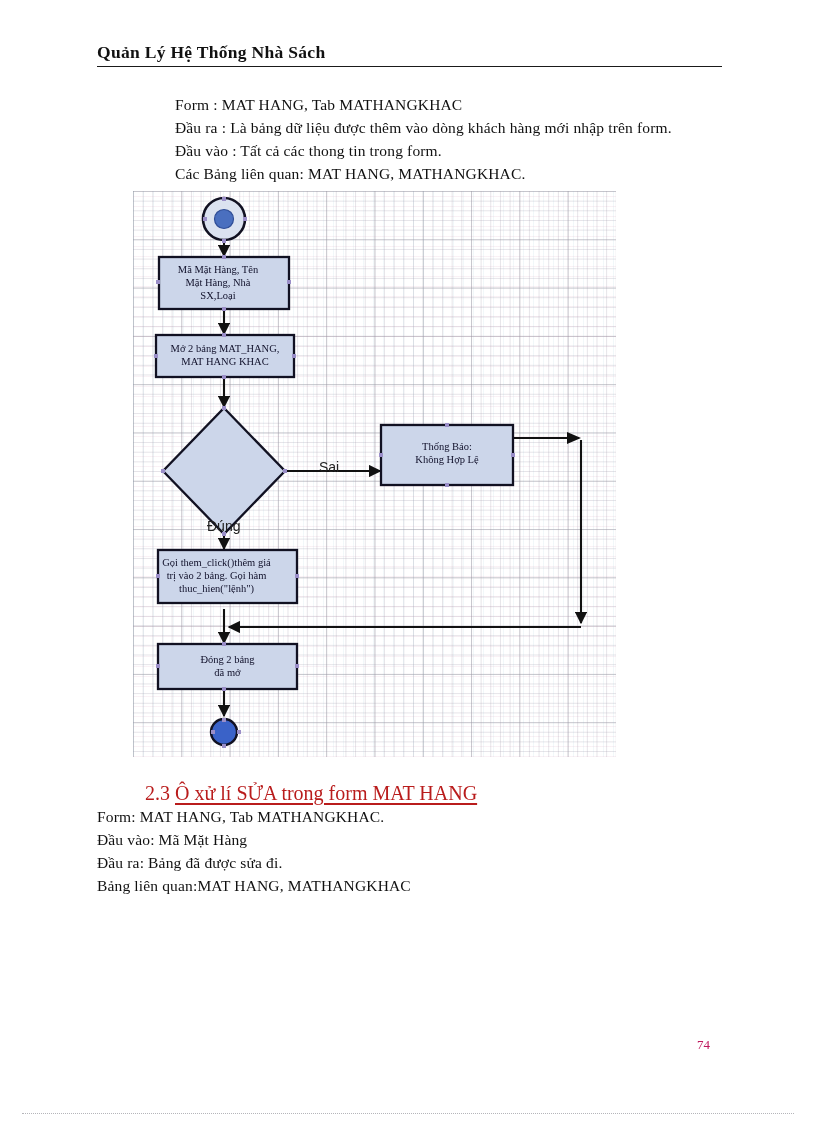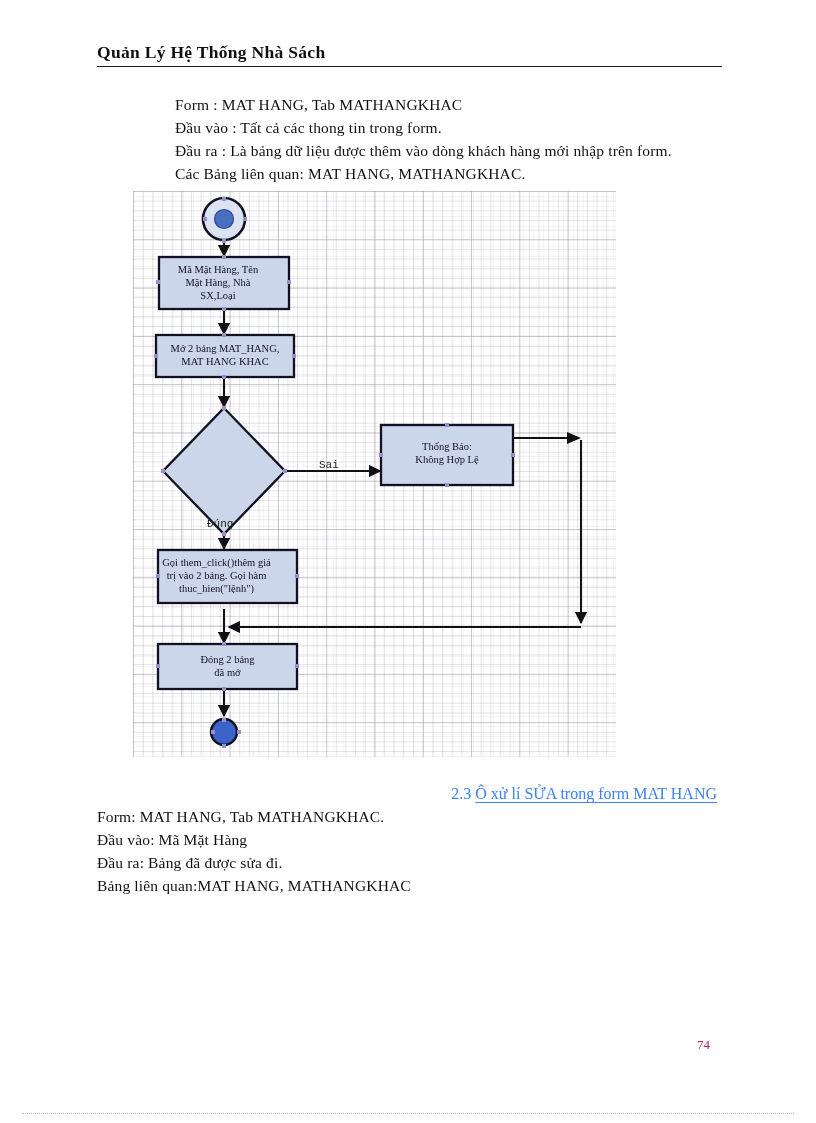--- a/index.html
+++ b/index.html
@@ -92,39 +92,38 @@
     position: absolute;
     text-align: center;
     font-family: "Liberation Serif", "DejaVu Serif", serif;
     font-size: 10.5px;
     line-height: 13.2px;
     color: #10102a;
     pointer-events: none;
   }
   .edge-label {
     position: absolute;
-    font-family: Liberation Mono, monospace;
-    font-size: 11px;
+    font-family: Liberation Sans, sans-serif;
+    font-size: 14px;
     color: #222;
   }
 
   
   #section-block {
     position: absolute;
     left: 97px;
     top: 782px;
     width: 620px;
   }
   #section-block .sec-heading {
-    font-size: 16px;
+    font-size: 20px;
     line-height: 23px;
-    color: #3b82f6;
+    color: #b91c1c;
     white-space: nowrap;
     padding-left: 48px;
-    text-align: right;
   }
   #section-block .sec-heading .underline {
     text-decoration: underline;
     text-underline-offset: 2.5px;
   }
   #section-block .para-line {
     font-size: 15.5px;
     line-height: 23px;
     color: #111;
     white-space: nowrap;
@@ -152,22 +151,22 @@
 </head>
 <body>
 
 <div id="page-header">
   <div class="hdr-title">Quản Lý Hệ Thống Nhà Sách</div>
   <div class="hdr-rule"></div>
 </div>
 
 <div id="intro-block">
   <div class="para-line">Form : MAT  HANG, Tab  MATHANGKHAC</div>
+  <div class="para-line">Đầu ra : Là bảng dữ liệu được thêm vào dòng khách hàng mới nhập trên form.</div>
   <div class="para-line">Đầu vào : Tất cả các thong tin trong form.</div>
-  <div class="para-line">Đầu ra : Là bảng dữ liệu được thêm vào dòng khách hàng mới nhập trên form.</div>
   <div class="para-line">Các Bảng liên quan:  MAT  HANG,  MATHANGKHAC.</div>
 </div>
 
 <div id="flowchart-canvas">
   <div class="noise"></div>
 
   <svg width="483" height="566" viewBox="0 0 483 566">
     <defs>
       <marker id="arrow" viewBox="0 0 10 10" refX="9" refY="5" markerWidth="6" markerHeight="6" orient="auto-start-reverse">
         <path d="M 0 0 L 10 5 L 0 10 z" fill="#111111"></path>

